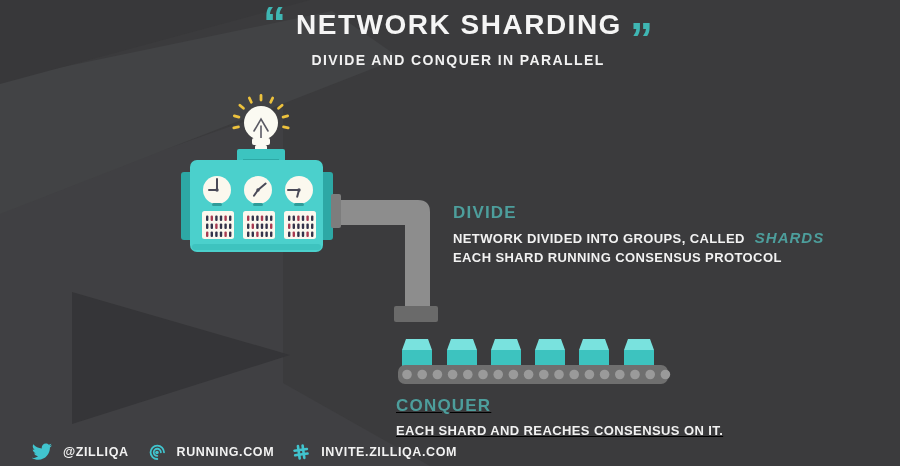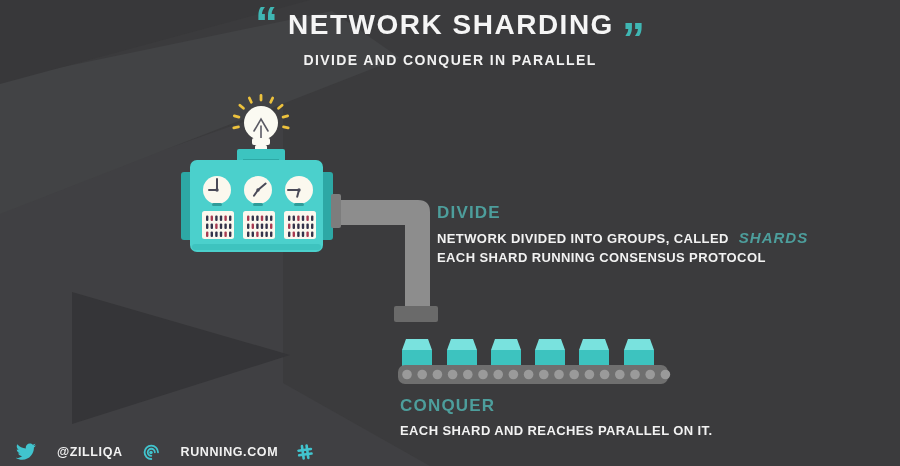--- a/index.html
+++ b/index.html
@@ -2,37 +2,37 @@
 <html><head>
 <meta charset="utf-8">
 <style>
   html,body{margin:0;padding:0;background:#222;}
   .stage{
     position:relative;width:900px;height:466px;overflow:hidden;
     background:#3b3b3d;font-family:"Liberation Sans",sans-serif;
     -webkit-font-smoothing:antialiased;
   }
   .stage svg.scene{position:absolute;left:0;top:0;}
-  .abs{position:absolute;}
+  .abs{position:absolute;padding-left:16px;}
   
   .header{left:0;right:0;top:4px;text-align:center;white-space:nowrap;}
   .qmark{color:#3fb6b3;font-weight:bold;font-size:46px;line-height:1;display:inline-block;vertical-align:top;}
   .qopen{transform:translateY(-4px);margin-right:10px;}
   .qclose{transform:translateY(12px);margin-left:8px;}
   .title{display:inline-block;color:#f5f5f5;font-weight:bold;font-size:28px;letter-spacing:1.5px;line-height:1.2;vertical-align:top;padding-top:4px;}
   .subtitle{left:0;right:0;top:52px;text-align:center;color:#f2f2f2;font-weight:bold;font-size:14px;letter-spacing:1.4px;}
   
   .block .heading{color:#4d9e9c;font-weight:bold;font-size:17px;letter-spacing:1.2px;margin-bottom:5px;}
   .block .bline{color:#f2f2f2;font-weight:bold;font-size:13px;letter-spacing:.4px;line-height:19px;white-space:nowrap;}
   .block .hl{color:#4d9e9c;font-style:italic;font-size:15px;letter-spacing:1px;margin-left:10px;}
   .divide-block{left:437px;top:203px;}
-  .conquer-block{left:400px;top:396px;}
+  .conquer-block{left:380px;top:396px;text-decoration:underline;}
   
   .footer{left:16px;bottom:5px;display:flex;align-items:center;gap:18px;}
-  .fitem{display:flex;align-items:center;gap:21px;}
+  .fitem{display:flex;align-items:center;gap:11px;}
   .fitem .flabel{color:#f2f2f2;font-weight:bold;font-size:12.5px;letter-spacing:.6px;white-space:nowrap;}
   .fitem svg{display:block;}
 </style>
 </head>
 <body>
 
 <div class="stage">
 
   <svg class="scene" width="900" height="466" viewBox="0 0 900 466">
 
@@ -221,21 +221,21 @@
   <div class="abs block divide-block">
     <div class="heading">DIVIDE</div>
     <div class="bline"><span>NETWORK DIVIDED INTO GROUPS, CALLED</span><span class="hl">SHARDS</span></div>
     <div class="bline">EACH SHARD RUNNING CONSENSUS PROTOCOL</div>
   </div>
 
   <div class="abs subtitle">DIVIDE AND CONQUER IN PARALLEL</div>
 
   <div class="abs block conquer-block">
     <div class="heading">CONQUER</div>
-    <div class="bline">EACH SHARD AND REACHES PARALLEL ON IT.</div>
+    <div class="bline">EACH SHARD AND REACHES CONSENSUS ON IT.</div>
   </div>
 
   <div class="abs footer">
     <div class="fitem">
       <svg width="20" height="17" viewBox="0 0 24 20">
         <path fill="#41c4ce" d="M23.9 2.6c-.9.4-1.8.7-2.8.8 1-.6 1.8-1.6 2.2-2.7-1 .6-2 1-3.1 1.2C19.3.9 18 .3 16.6.3c-2.7 0-4.9 2.2-4.9 4.9 0 .4 0 .8.1 1.1C7.7 6.1 4.1 4.2 1.6 1.2c-.4.7-.7 1.6-.7 2.5 0 1.7.9 3.2 2.2 4.1-.8 0-1.6-.2-2.2-.6v.1c0 2.4 1.7 4.4 3.9 4.8-.4.1-.8.2-1.3.2-.3 0-.6 0-.9-.1.6 2 2.4 3.4 4.6 3.4-1.7 1.3-3.8 2.1-6.1 2.1-.4 0-.8 0-1.2-.1 2.2 1.4 4.8 2.2 7.6 2.2 9.1 0 14-7.5 14-14v-.6c1-.7 1.8-1.6 2.4-2.6z"></path>
       </svg>
       <span class="flabel">@ZILLIQA</span>
     </div>
     <div class="fitem">
@@ -250,15 +250,16 @@
     </div>
     <div class="fitem">
       <svg width="18" height="18" viewBox="0 0 20 20">
         <g fill="#41c4ce" transform="rotate(-8 10 10)">
           <rect x="6.1" y="1.6" width="2.9" height="16.8" rx="1.45"></rect>
           <rect x="11.3" y="1.6" width="2.9" height="16.8" rx="1.45"></rect>
           <rect x="1.6" y="6.1" width="16.8" height="2.9" rx="1.45"></rect>
           <rect x="1.6" y="11.3" width="16.8" height="2.9" rx="1.45"></rect>
         </g>
       </svg>
+      <span class="flabel">INVITE.ZILLIQA.COM</span>
     </div>
   </div>
 </div>
 
 </body></html>

